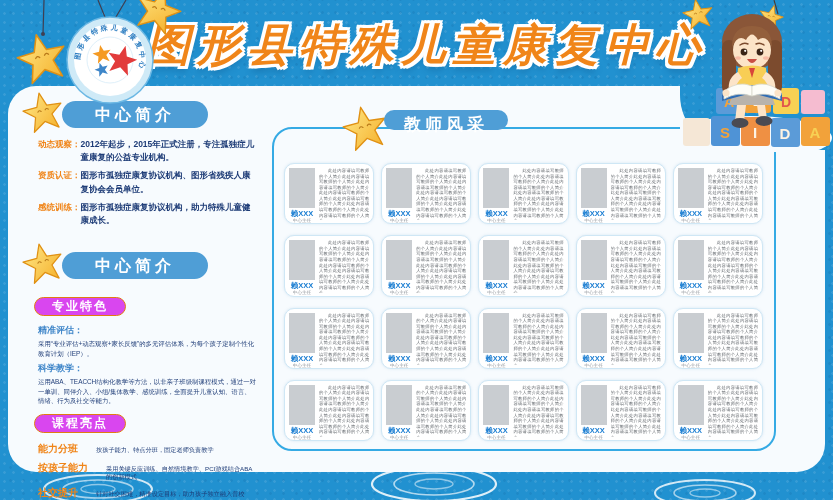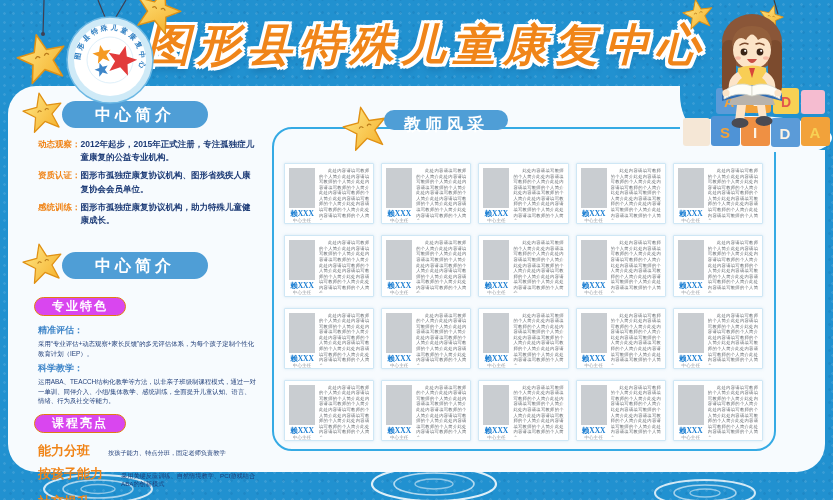--- a/index.html
+++ b/index.html
@@ -56,43 +56,43 @@
   .sec2{margin-top:22px;}
   .badge{
     display:inline-block;background:#d946ef;border:1.5px solid #e07c12;
     color:#fff;font-weight:bold;font-size:12px;letter-spacing:2px;
     padding:0 17px;border-radius:14px;margin:8px 0 4px 4px;
   }
   .feature{padding-left:8px;margin-top:4px;}
   .feature .fh{color:#3f86c9;font-weight:bold;font-size:9px;margin-bottom:2px;}
   .feature .ft{font-size:6.4px;color:#1e3c77;line-height:1.5;}
   .hl{display:flex;align-items:baseline;margin-top:5px;padding-left:8px;}
-  .hl .hl-lbl{color:#f08519;font-weight:bold;font-size:13px;margin-right:18px;white-space:nowrap;}
+  .hl .hl-lbl{color:#f08519;font-weight:bold;font-size:10px;margin-right:18px;white-space:nowrap;}
   .hl .hl-txt{font-size:6.2px;color:#1e3c77;line-height:1.3;}
 
   
   .panel{
     position:absolute;left:272px;top:127px;width:500px;height:320px;z-index:3;
     border:2.5px solid #35aae4;border-radius:20px;
   }
   .panel-header{position:absolute;left:68px;top:-24px;height:44px;}
   .panel-header .hdr-star{position:absolute;left:0;top:0;}
   .panel-banner{
     position:absolute;left:42px;top:5px;width:124px;height:20px;
     background:#4f9ed6;border-radius:15px;color:#fff;font-weight:bold;
     font-size:17px;letter-spacing:4px;text-align:center;line-height:29px;
   }
   .grid{
     position:absolute;left:10px;right:11px;top:34px;bottom:8px;
     display:grid;grid-template-columns:repeat(5,1fr);grid-template-rows:repeat(4,1fr);
     column-gap:7px;row-gap:11px;
   }
   .card{
-    position:relative;background:#fff;border:1px solid #cfe7f5;border-radius:1px;
-    box-shadow:0 0 3px rgba(120,170,210,.25);overflow:hidden;font-family:Liberation Serif, serif;
+    position:relative;background:#fff;border:1px solid #cfe7f5;border-radius:10px;
+    box-shadow:0 0 3px rgba(120,170,210,.25);overflow:hidden;
   }
   .card .photo{position:absolute;left:4px;top:4px;width:26px;height:40px;background:#c9cdd1;}
   .card .bio{
     position:absolute;left:34px;right:4px;top:4px;bottom:3px;
     font-size:4.3px;line-height:1.3;color:#666b70;text-align:justify;
     text-indent:9px;overflow:hidden;
   }
   .card .tname{
     position:absolute;left:1px;top:45px;width:32px;text-align:center;
     color:#1b7ed2;font-weight:bold;font-size:7.5px;white-space:nowrap;

